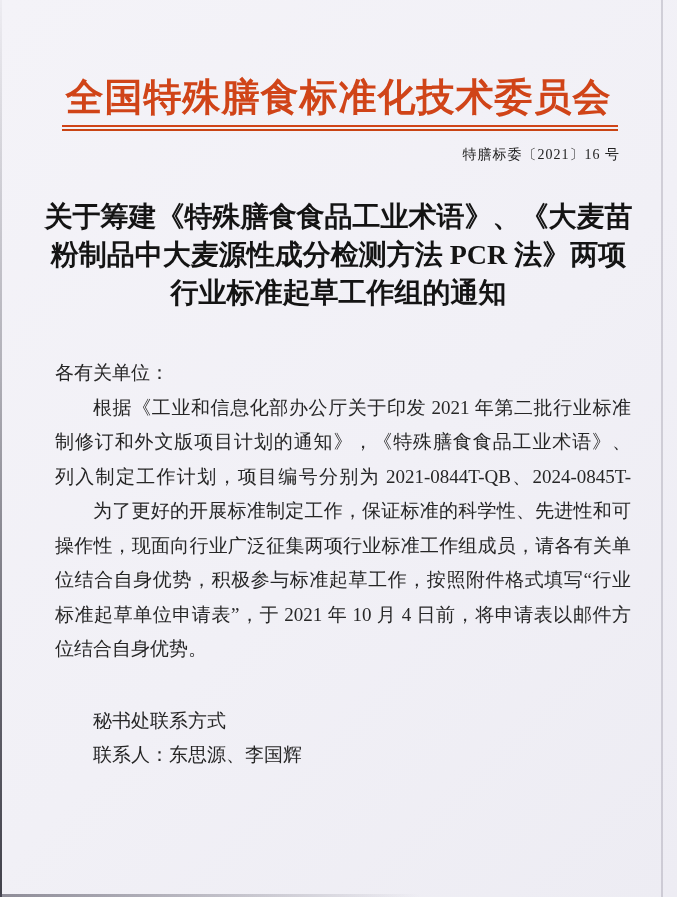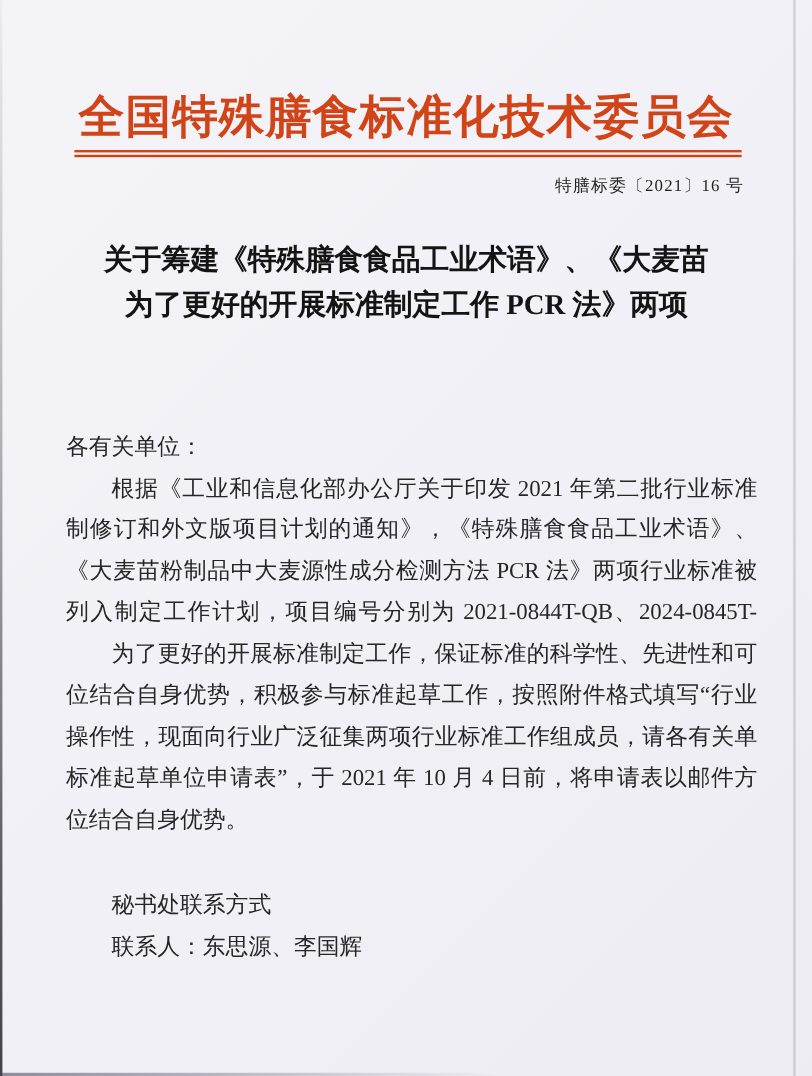--- a/index.html
+++ b/index.html
@@ -34,21 +34,21 @@
     position: absolute;
     top: 146px; right: 57px;
     font-size: 14px;
     color: #222222;
     letter-spacing: 1px;
   }
   .notice-title {
     position: absolute;
     top: 198px; left: 28px; right: 28px;
     text-align: center;
-    font-size: 24px;
+    font-size: 28px;
     font-weight: bold;
     line-height: 38px;
     color: #141414;
   }
   .doc-body {
     position: absolute;
     top: 356px; left: 55px;
     width: 576px;
     font-size: 19px;
     line-height: 34.5px;
@@ -81,34 +81,34 @@
 <div class="page">
 
   <div class="org-title">全国特殊膳食标准化技术委员会</div>
 
   <div class="red-rule"></div>
 
   <div class="doc-no">特膳标委〔2021〕16 号</div>
 
   <div class="notice-title">
     <div class="title-line">关于筹建《特殊膳食食品工业术语》、《大麦苗</div>
-    <div class="title-line">为了更好的开展标准制定工作 PCR 法》两项</div>
+    <div class="title-line">粉制品中大麦源性成分检测方法 PCR 法》两项</div>
+    <div class="title-line">行业标准起草工作组的通知</div>
   </div>
 
   <div class="doc-body">
     <div class="line lleft">各有关单位：</div>
 
     <div class="line jfull ind">根据《工业和信息化部办公厅关于印发 2021 年第二批行业标准</div>
     <div class="line jfull">制修订和外文版项目计划的通知》，《特殊膳食食品工业术语》、</div>
-    <div class="line jfull">《大麦苗粉制品中大麦源性成分检测方法 PCR 法》两项行业标准被</div>
     <div class="line jfull">列入制定工作计划，项目编号分别为 2021-0844T-QB、2024-0845T-</div>
 
     <div class="line jfull ind">为了更好的开展标准制定工作，保证标准的科学性、先进性和可</div>
+    <div class="line jfull">操作性，现面向行业广泛征集两项行业标准工作组成员，请各有关单</div>
     <div class="line jfull">位结合自身优势，积极参与标准起草工作，按照附件格式填写“行业</div>
-    <div class="line jfull">操作性，现面向行业广泛征集两项行业标准工作组成员，请各有关单</div>
     <div class="line jfull">标准起草单位申请表”，于 2021 年 10 月 4 日前，将申请表以邮件方</div>
     <div class="line lleft">位结合自身优势。</div>
 
     <div class="line lleft ind sp">秘书处联系方式</div>
     <div class="line lleft ind">联系人：东思源、李国辉</div>
   </div>
 
   <div class="edge-left"></div>
   <div class="edge-right"></div>
   <div class="edge-bottom"></div>

